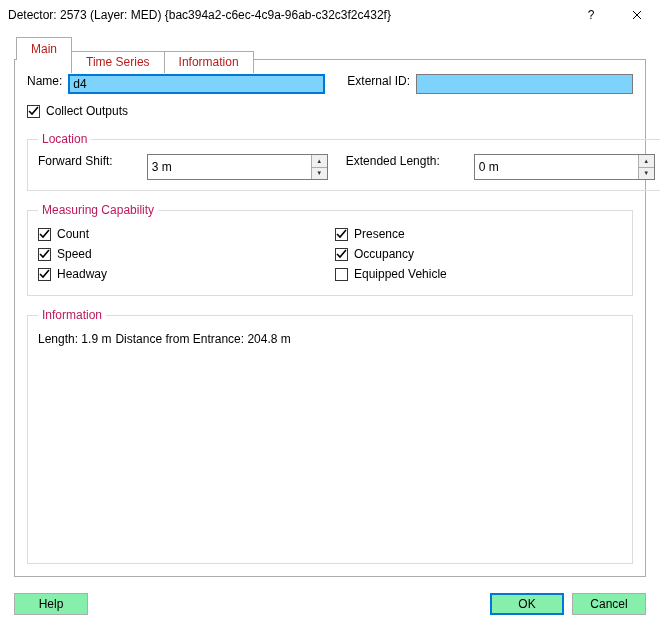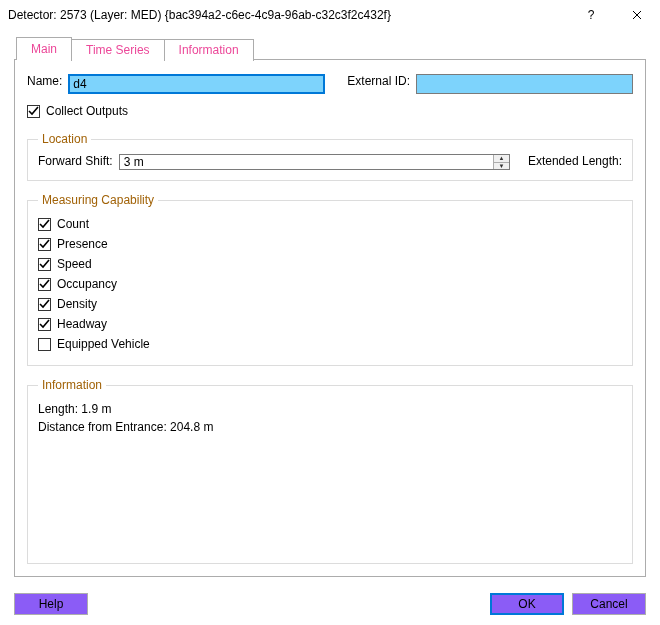--- a/index.html
+++ b/index.html
@@ -44,25 +44,25 @@
     z-index: 2;
   }
   .tab {
     padding: 4px 14px 4px 14px;
     border: 1px solid #acacac;
     border-bottom: none;
     background: #fff;
     margin-right: -1px;
     position: relative;
     top: 1px;
-    color: #ec4899;
+    color: #b91c1c;
   }
   .tab.inactive {
     background: #fff;
-    top: 2px;
+    top: 14px;
     padding-top: 3px;
   }
   .tab.active {
     background: #fff;
     top: 1px;
     z-index: 3;
   }
   .tab-panel {
     flex: 1;
     border: 1px solid #acacac;
@@ -90,28 +90,29 @@
     box-shadow: 0 0 0 1px #0078d7 inset;
   }
 
   fieldset.group {
     border: 1px solid #dcdcdc;
     padding: 8px 10px 10px 10px;
     margin: 4px 0 0 0;
   }
   fieldset.group > legend {
     padding: 0 4px;
-    color: #a16207;
+    color: #be185d;
   }
 
   .spin-wrap {
     display: flex; align-items: stretch;
     border: 1px solid #7a7a7a;
-    height: 16px;
-    background: #fff;
+    height: 26px;
+    background: #fff;
+    margin-left: 28px;
   }
   .spin-wrap input {
     flex: 1;
     border: none;
     padding: 1px 4px;
     font: inherit;
     outline: none;
     min-width: 0;
   }
   .spin-btns {
@@ -135,38 +136,38 @@
   .checkbox-row .box {
     width: 13px; height: 13px;
     border: 1px solid #333;
     display: inline-flex; align-items: center; justify-content: center;
     background: #fff;
   }
   .checkbox-row .box svg { width: 11px; height: 11px; display: block; }
 
   .caps-grid {
     display: grid;
-    grid-template-columns: 1fr;
+    grid-template-columns: 1fr 1fr;
     column-gap: 10px;
     row-gap: 2px;
   }
 
-  .info-lines { display: flex; flex-direction: column; gap: 4px; padding: 2px 0 2px 0;}
+  .info-lines { display: flex; gap: 4px; padding: 2px 0 2px 0;}
 
   .footer {
     display: flex; align-items: center;
     padding: 6px 14px 10px 14px;
     gap: 8px;
   }
   .footer .spacer { flex: 1; }
   button.btn {
     min-width: 74px;
     height: 22px;
     border: 1px solid #adadad;
-    background: #8b5cf6;
+    background: #86efac;
     font: inherit;
     padding: 0 12px;
   }
   button.btn.default {
     border-color: #0078d7;
     box-shadow: 0 0 0 1px #0078d7 inset;
   }
 
   .grow { flex: 1; min-width: 0; }
 </style>
@@ -220,20 +221,27 @@
           <label>Forward Shift:</label>
           <div class="spin-wrap grow">
             <input type="text" value="3 m" style="">
             <div class="spin-btns">
               <div>▲</div>
               <div>▼</div>
             </div>
           </div>
           <div style="width:6px"></div>
           <label>Extended Length:</label>
+          <div class="spin-wrap grow">
+            <input type="text" value="0 m" style="">
+            <div class="spin-btns">
+              <div>▲</div>
+              <div>▼</div>
+            </div>
+          </div>
         </div>
       </fieldset>
 
       <fieldset class="group">
         <legend>Measuring Capability</legend>
         <div class="caps-grid">
 
           <div class="checkbox-row" data-checked="true">
             <span class="box">
                 <svg viewBox="0 0 11 11">
@@ -261,28 +269,20 @@
           </div>
           <div class="checkbox-row" data-checked="true">
             <span class="box">
                 <svg viewBox="0 0 11 11">
                   <path d="M1 5 L4 8 L10 1" stroke="#000" stroke-width="1.6" fill="none"></path>
                 </svg>
               </span>
             <span>Occupancy</span>
           </div>
 
-          <div class="checkbox-row" data-checked="true">
-            <span class="box">
-                <svg viewBox="0 0 11 11">
-                  <path d="M1 5 L4 8 L10 1" stroke="#000" stroke-width="1.6" fill="none"></path>
-                </svg>
-              </span>
-            <span>Density</span>
-          </div>
           <div class="checkbox-row" data-checked="true">
             <span class="box">
                 <svg viewBox="0 0 11 11">
                   <path d="M1 5 L4 8 L10 1" stroke="#000" stroke-width="1.6" fill="none"></path>
                 </svg>
               </span>
             <span>Headway</span>
           </div>
 
           <div class="checkbox-row" data-checked="false">

